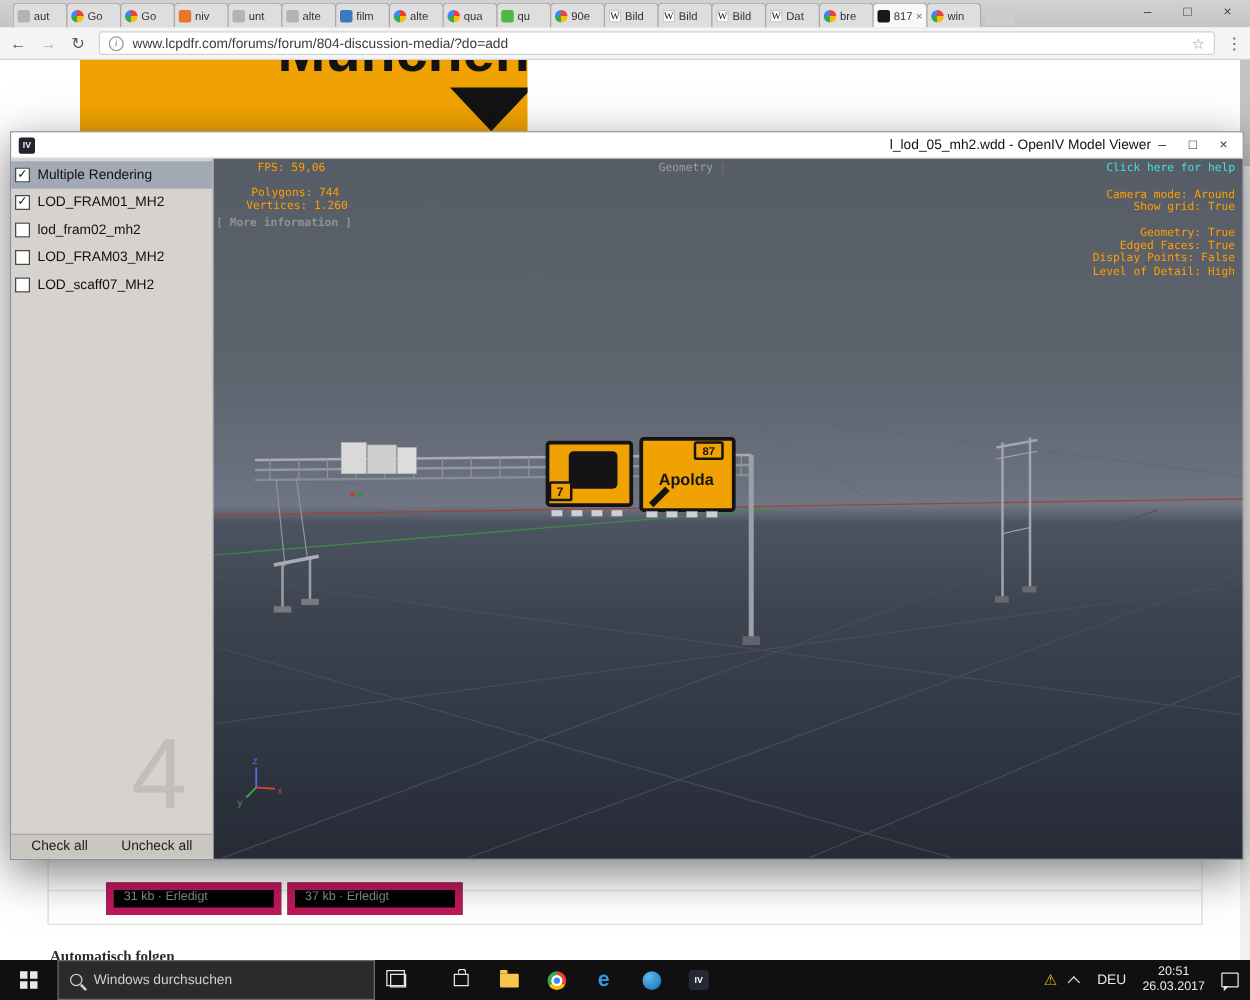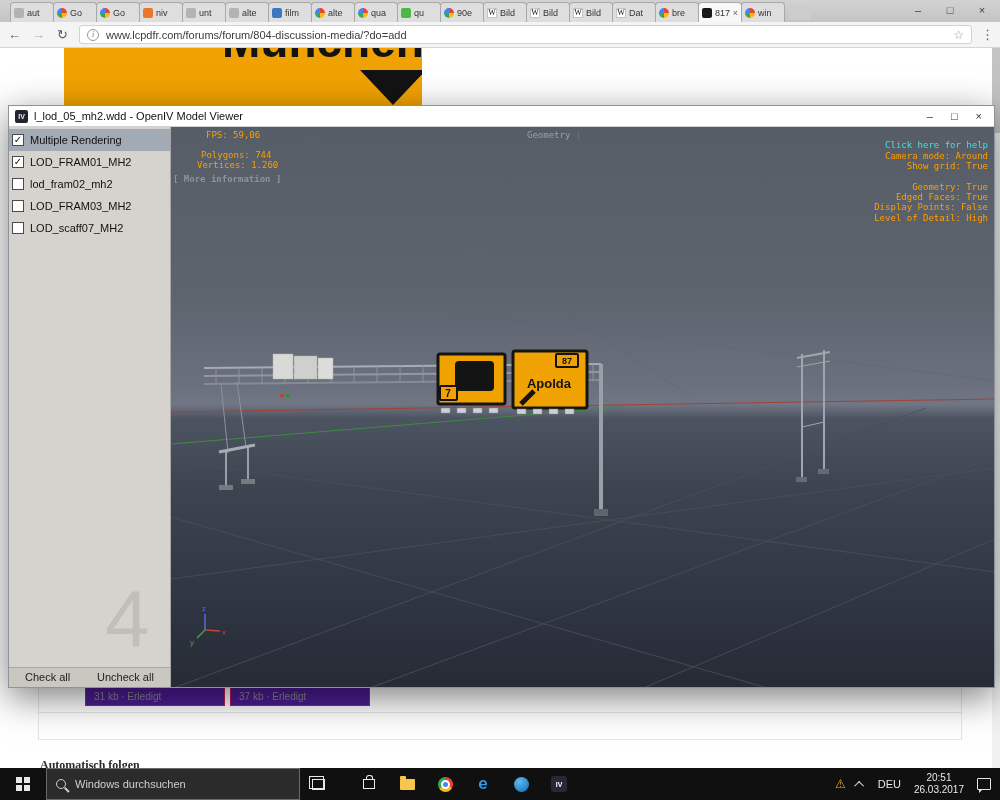--- a/index.html
+++ b/index.html
@@ -42,36 +42,36 @@
   .menu-btn { color:#5a5a5a; font-size:13px; width:12px; text-align:center; }
 
   
   .page { position:absolute; top:48px; left:0; width:1000px; height:720px; background:#fff; overflow:hidden; }
   .munich-sign { position:absolute; left:64px; top:0; width:358px; height:57px; background:#f0a202; overflow:hidden; }
   .munich-text { position:absolute; left:158px; top:-34px; font-size:46px; font-weight:bold; color:#131313; }
   .munich-triangle { position:absolute; left:296px; top:22px; width:0; height:0;
                      border-left:33px solid transparent; border-right:33px solid transparent; border-top:35px solid #131313; }
   .content-box { position:absolute; left:38px; top:630px; width:924px; height:62px; border:1px solid #e5e5e5; }
   .content-box2 { position:absolute; left:38px; top:664px; width:924px; height:28px; border:1px solid #e5e5e5; }
-  .attach-cell { position:absolute; top:632px; height:26px; background:#4c1d95; border:1px solid #be185d;
+  .attach-cell { position:absolute; top:658px; height:26px; background:#000000; border:6px solid #be185d;
                  font-size:10px; color:#8a8a8a; display:flex; align-items:flex-end; padding:3px 8px; }
   .attach-1 { left:85px; width:140px; }
   .attach-2 { left:230px; width:140px; }
   .follow-heading { position:absolute; left:40px; top:710px; font-size:12px; font-weight:bold; color:#2a2a2a;font-family:Liberation Serif, serif; }
   .page-scrollbar { position:absolute; right:0; top:0; width:8px; height:720px; background:#f1f1f1; }
   .page-scroll-thumb { position:absolute; right:0; top:0; width:8px; height:85px; background:#c3c3c3; }
 
   
   .openiv { position:absolute; left:8px; top:105px; width:987px; height:583px; border:1px solid #8e9299;
             box-shadow:0 10px 34px rgba(0,0,0,.5); background:#d6d3ce; }
   .ov-titlebar { height:21px; background:#ffffff; display:flex; align-items:center; padding:0 6px; gap:6px;
                  border-bottom:1px solid #d2d2d2; }
   .ov-icon { width:13px; height:13px; background:#23252e; border-radius:2px; color:#eee; font-size:7px;
              font-weight:bold; display:flex; align-items:center; justify-content:center; }
-  .ov-title { font-size:11px; color:#111; flex:1; }
+  .ov-title { font-size:11px; color:#111; flex:1;text-align:right; }
   .ov-controls { display:flex; gap:18px; padding-right:6px; }
   .ov-btn { font-size:11px; color:#333; }
   .ov-body { position:absolute; top:21px; left:0; right:0; bottom:0; display:flex; }
   .ov-sidebar { width:162px; background:#d6d3ce; position:relative; border-right:1px solid #a7a7a7; flex:0 0 162px; }
   .ov-items { position:absolute; top:2px; left:0; right:0; }
   .ov-item { height:22px; display:flex; align-items:center; padding-left:3px; font-size:11px; color:#111; }
   .ov-item.selected { background:#a2aab5; }
   .cb { width:12px; height:12px; background:#fff; border:1px solid #4a4a4a; flex:0 0 12px; margin-right:6px;
         font-size:10px; line-height:10px; text-align:center; color:#111; }
   .ov-watermark { position:absolute; left:96px; top:446px; font-size:80px; color:#c2bfb9; }
@@ -87,21 +87,21 @@
   .hud { position:absolute; font-family:"DejaVu Sans Mono","Liberation Mono",monospace; font-size:9px; white-space:nowrap; }
   .c-orange { color:#ff9e00; } .c-cyan { color:#3fe0dc; } .c-gray { color:#8e9494; }
   .c-green { color:#3ed53e; } .c-white { color:#dcdcdc; }
   .hud-fps { left:35px; top:3px; }
   .hud-poly { left:30px; top:23px; }
   .hud-vert { left:26px; top:33px; }
   .hud-more { left:2px; top:47px;font-weight:bold; }
   .hud-mode { left:356px; top:3px; }
   .mode-geom { color:#9aa0a0; } .mode-div { color:#6e747a; } .mode-skel { color:#565c62; }
   .hr { right:6px; text-align:right; }
-  .hr1{top:13px;} .hr2{top:24px;} .hr3{top:34px;} .hr4{top:55px;} .hr5{top:65px;} .hr6{top:75px;} .hr7{top:86px;text-align:right;}
+  .hr1{top:3px;} .hr2{top:24px;} .hr3{top:34px;} .hr4{top:55px;} .hr5{top:65px;} .hr6{top:75px;} .hr7{top:86px;text-align:right;}
   .hud-br { right:6px; bottom:10px; text-align:right; line-height:12px; }
 
   
   .taskbar { position:absolute; left:0; top:768px; width:1000px; height:32px; background:#101010;
              display:flex; align-items:center; color:#e8e8e8; }
   .tb-start { width:46px; height:32px; display:flex; align-items:center; justify-content:center; }
   .win-logo { width:14px; height:14px; display:grid; grid-template-columns:6px 6px; grid-template-rows:6px 6px; gap:2px; }
   .win-logo span { background:#e8e8e8; }
   .tb-search { width:254px; height:32px; background:#2b2b2b; border:1px solid #6a6a6a; display:flex;
                align-items:center; gap:9px; padding:12px 9px; }

